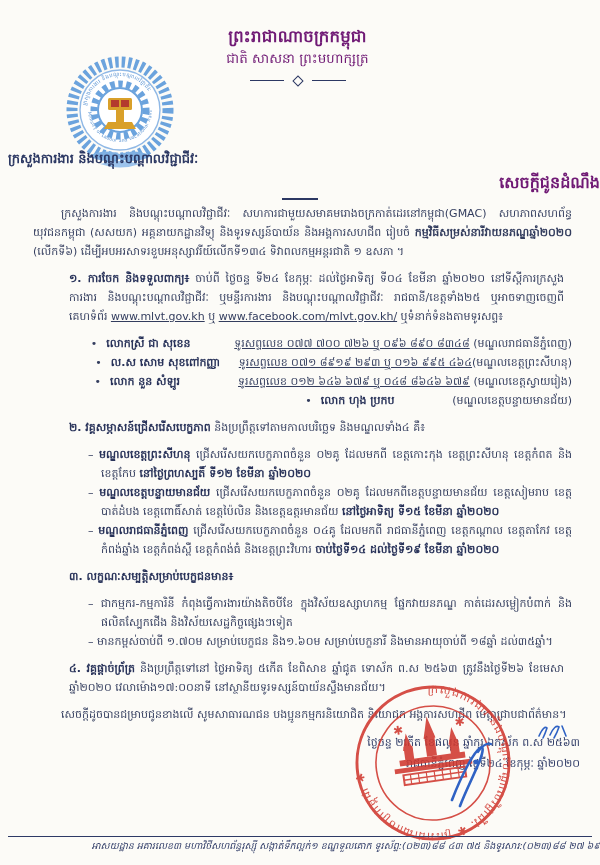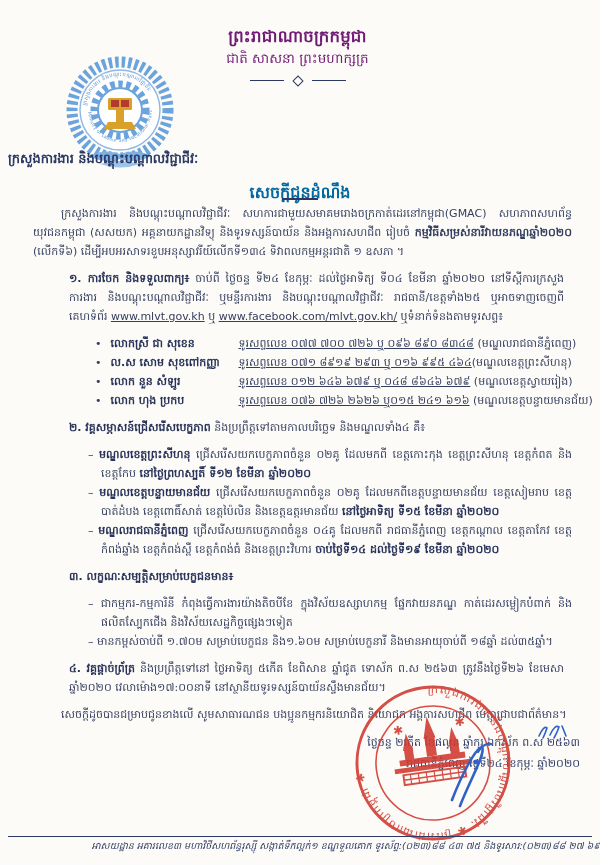--- a/index.html
+++ b/index.html
@@ -8,29 +8,29 @@
   
   .logo{position:absolute;left:50px;top:50px;width:140px;height:130px;}
   .kingdom-block{position:absolute;left:175px;top:26px;width:245px;text-align:center;color:#701a75;}
   .kingdom-title{font-size:16.5px;font-weight:bold;letter-spacing:.2px;}
   .kingdom-subtitle{font-size:13.5px;}
   .hdr-ornament{margin:7px auto 0;width:96px;height:7px;position:relative;}
   .hdr-ornament .bar{position:absolute;top:3px;height:1px;background:#2c3863;width:34px;}
   .hdr-ornament .bar.l{left:0}.hdr-ornament .bar.r{right:0}
   .hdr-ornament .dia{position:absolute;left:44px;top:0;width:6px;height:6px;border:1px solid #2c3863;transform:rotate(45deg);}
   .ministry-name{position:absolute;left:8px;top:150px;font-size:13px;font-weight:bold;color:#2c3863;}
-  .doc-title{position:absolute;left:0;right:0;top:172px;text-align:center;font-size:16px;font-weight:bold;color:#0369a1;margin-top:10px;}
+  .doc-title{position:absolute;left:0;right:0;top:172px;text-align:right;font-size:16px;font-weight:bold;color:#701a75;}
   .title-underline{position:absolute;left:282px;top:198px;width:36px;height:2px;background:#2c3863;}
   
   .content{position:absolute;left:33px;right:28px;top:204px;font-size:11px;line-height:19px;text-align:justify;}
   .indent{text-indent:28px;margin:0;}
   p.sec{margin:8px;padding-left:28px;}
   .sec b{font-weight:bold;color:#29335a;}
   .doclink{color:#333d5e;text-decoration:underline;cursor:pointer;}
-  .contact-row{display:flex;padding-left:62px;align-items:baseline;}
+  .contact-row{display:flex;padding-left:62px;align-items:baseline;justify-content:flex-end;}
   .contact-row::before{content:"•";margin-right:9px;font-size:11px;}
   .c-name{flex:0 0 128px;font-weight:bold;color:#29335a;}
   .c-phone{text-decoration:underline;white-space:nowrap;}
   .c-loc{white-space:nowrap;}
   .dash-item{margin:0;padding-left:68px;text-indent:-13px;}
   .dash-item::before{content:"– ";}
   .dash-item b{font-weight:bold;color:#29335a;}
   .closing{margin:0;text-indent:28px;}
   
   .date-block{position:absolute;left:300px;top:732px;width:280px;text-align:right;font-size:11px;line-height:21px;color:#2e3a66;}
@@ -103,21 +103,21 @@
       <span class="c-name">ល.ស សោម សុខពៅកញ្ញា</span>
       <span class="c-phone">ទូរសព្ទលេខ ០៧១ ៨៩១៩ ២៩៣ ឬ ០១៦ ៩៩៥ ៤៦៤</span>
         <span class="c-loc">(មណ្ឌលខេត្តព្រះសីហនុ)</span>
     </div>
     <div class="contact-row">
       <span class="c-name">លោក នួន សំឡូរ</span>
       <span class="c-phone">ទូរសព្ទលេខ ០១២ ៦៤៦ ៦៧៩ ឬ ០៤៨ ៨៦៤៦ ៦៧៩</span>&nbsp;<span class="c-loc">(មណ្ឌលខេត្តស្វាយរៀង)</span>
     </div>
     <div class="contact-row">
       <span class="c-name">លោក ហុង ប្រកប</span>
-      <span class="c-phone">ទូរសព្ទលេខ ០៧៦ ៧២៦ ២៦២៦ ឬ០១៥ ២៤១ ៦១៦</span>&nbsp;<span class="c-loc">(មណ្ឌលខេត្តបន្ទាយមានជ័យ)</span>
+      &nbsp;<span class="c-loc">(មណ្ឌលខេត្តបន្ទាយមានជ័យ)</span>
     </div>
 
     <p class="sec"><b>២. </b><b>វគ្គសម្ភាសន៍ជ្រើសរើសបេក្ខភាព</b><span> និងប្រព្រឹត្តទៅតាមកាលបរិច្ឆេទ និងមណ្ឌលទាំង៤ គឺ៖</span></p>
     <p class="dash-item"><b>មណ្ឌលខេត្តព្រះសីហនុ</b><span> ជ្រើសរើសយកបេក្ខភាពចំនួន ០២គូ ដែលមកពី ខេត្តកោះកុង ខេត្តព្រះសីហនុ ខេត្តកំពត និងខេត្តកែប </span><b>នៅថ្ងៃព្រហស្បតិ៍ ទី១២ ខែមីនា ឆ្នាំ២០២០</b></p>
     <p class="dash-item"><b>មណ្ឌលខេត្តបន្ទាយមានជ័យ</b><span> ជ្រើសរើសយកបេក្ខភាពចំនួន ០២គូ ដែលមកពីខេត្តបន្ទាយមានជ័យ ខេត្តសៀមរាប ខេត្តបាត់ដំបង ខេត្តពោធិ៍សាត់ ខេត្តប៉ៃលិន និងខេត្តឧត្តរមានជ័យ </span><b>នៅថ្ងៃអាទិត្យ ទី១៥ ខែមីនា ឆ្នាំ២០២០</b></p>
     <p class="dash-item"><b>មណ្ឌលរាជធានីភ្នំពេញ</b><span> ជ្រើសរើសយកបេក្ខភាពចំនួន ០៤គូ ដែលមកពី រាជធានីភ្នំពេញ ខេត្តកណ្តាល ខេត្តតាកែវ ខេត្តកំពង់ឆ្នាំង ខេត្តកំពង់ស្ពឺ ខេត្តកំពង់ធំ និងខេត្តព្រះវិហារ </span><b>ចាប់ថ្ងៃទី១៤ ដល់ថ្ងៃទី១៩ ខែមីនា ឆ្នាំ២០២០</b></p>
 
     <p class="sec"><b>៣. </b><b>លក្ខណៈសម្បត្តិសម្រាប់បេក្ខជនមាន៖</b></p>
     <p class="dash-item"><span>ជាកម្មករ-កម្មការិនី កំពុងធ្វើការងារយ៉ាងតិចបីខែ ក្នុងវិស័យឧស្សាហកម្ម ផ្នែកវាយនភណ្ឌ កាត់ដេរសម្លៀកបំពាក់ និងផលិតស្បែកជើង និងវិស័យសេដ្ឋកិច្ចផ្សេងៗទៀត</span></p>
     <p class="dash-item"><span>មានកម្ពស់ចាប់ពី ១.៧០ម សម្រាប់បេក្ខជន និង១.៦០ម សម្រាប់បេក្ខនារី និងមានអាយុចាប់ពី ១៨ឆ្នាំ ដល់៣៥ឆ្នាំ។</span></p>

